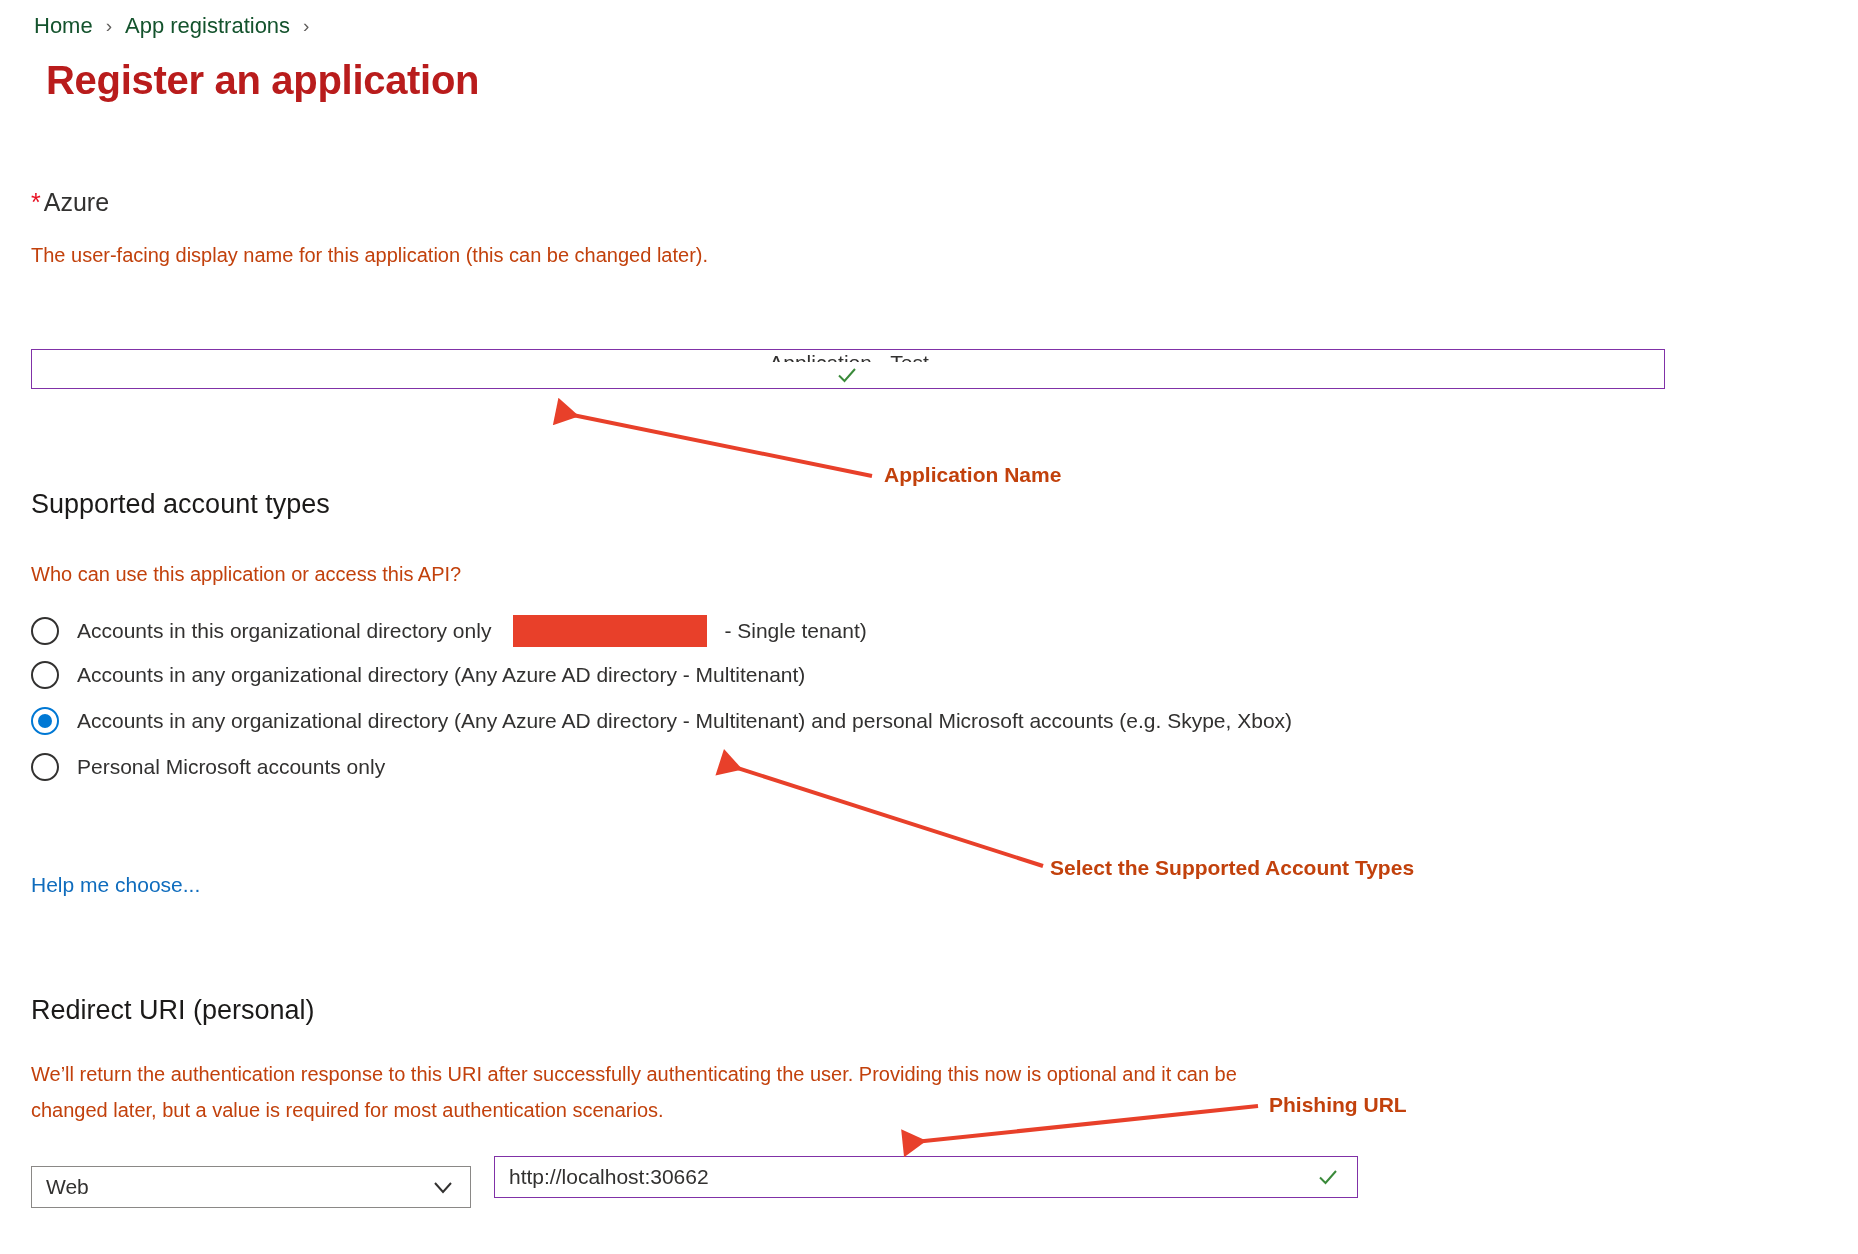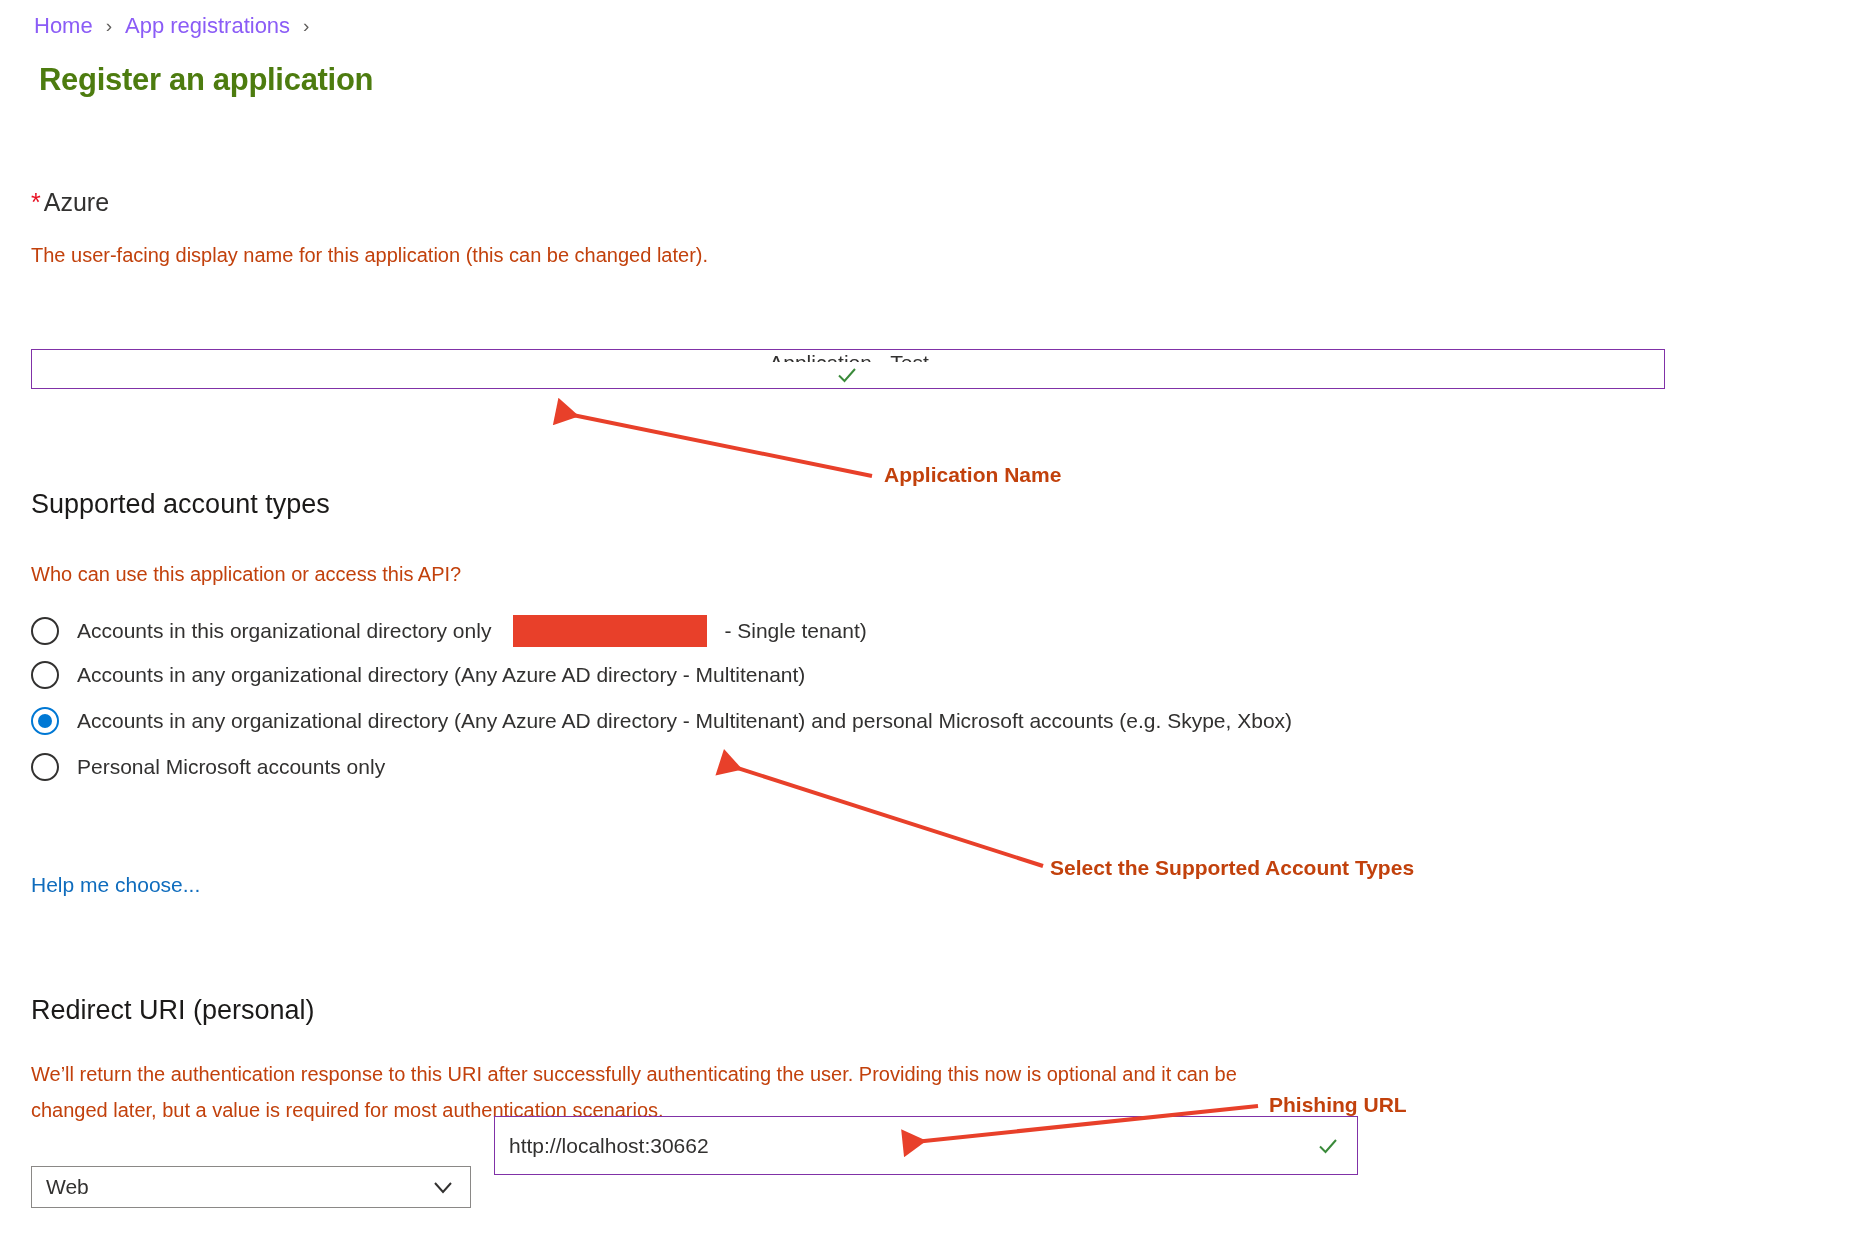--- a/index.html
+++ b/index.html
@@ -27,40 +27,40 @@
   .breadcrumb {
     position: absolute;
     left: 34px;
     top: 12px;
     display: flex;
     align-items: center;
     font-size: 22px;
     line-height: 28px;
   }
   .crumb-link {
-    color: #8b5cf6;
+    color: #14532d;
     cursor: pointer;
     white-space: nowrap;
   }
   .crumb-sep {
     color: #605e5c;
     margin: 0 13px;
     font-size: 19px;
     display: inline-block;
   }
 
   
   .page-title {
     position: absolute;
-    left: 39px;
+    left: 46px;
     top: 52px;
-    font-size: 31px;
+    font-size: 40px;
     font-weight: bold;
     letter-spacing: -0.3px;
-    color: #4d7c0f;
+    color: #b91c1c;
     line-height: 56px;
   }
 
   
   .field-label {
     position: absolute;
     font-size: 25px;
     line-height: 30px;
     color: #323130;
   }
@@ -272,21 +272,21 @@
 
   <div class="select-box" style="left:31px; top:1166px; width:440px; height:42px;">
     <span class="value">Web</span>
     <span class="chev">
       <svg viewBox="0 0 26 26" width="26" height="26">
           <path d="M5 9 L13 18 L21 9" fill="none" stroke="#323130" stroke-width="2"></path>
         </svg>
     </span>
   </div>
 
-  <div class="text-input" style="left:494px; top:1116px; width:864px; height:59px;">
+  <div class="text-input" style="left:494px; top:1156px; width:864px; height:42px;">
     <span class="value">http://localhost:30662</span>
     <span class="check-icon">
       <svg viewBox="0 0 26 26" width="26" height="26">
           <path d="M5 13.5 L10.5 19 L21 7" fill="none" stroke="#3a8a3a" stroke-width="2"></path>
         </svg>
     </span>
   </div>
 
   <svg class="anno-svg" viewBox="0 0 1858 1254">
     <defs>

